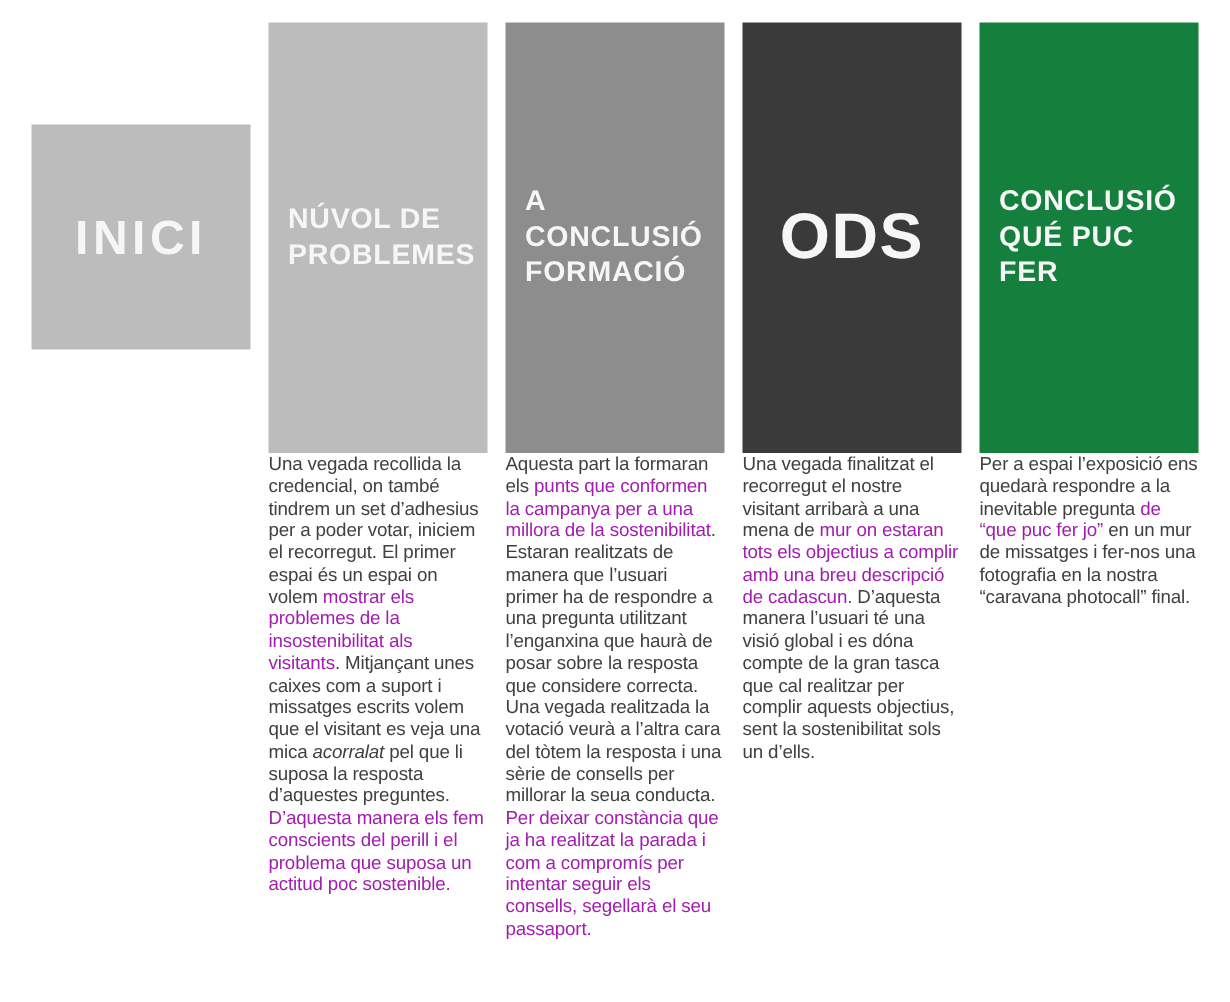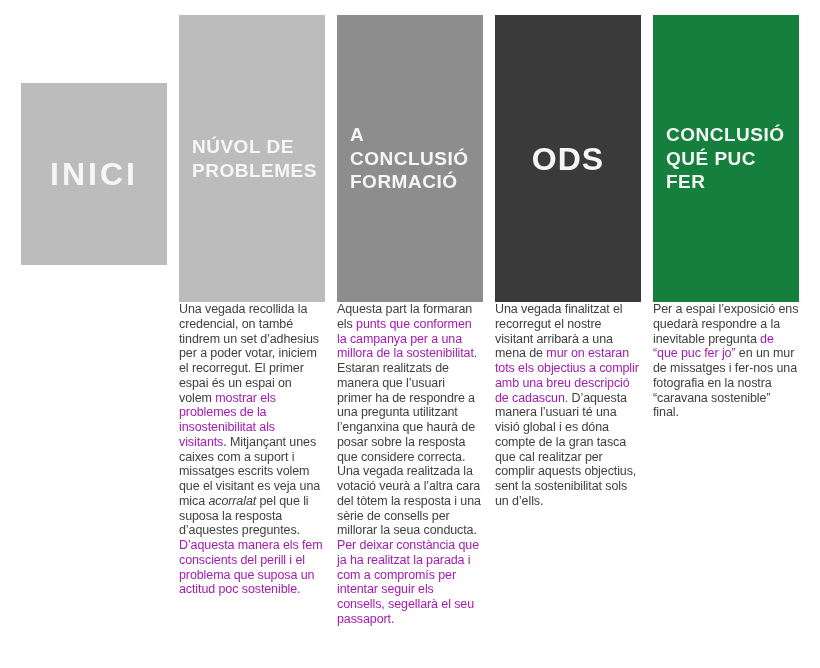--- a/index.html
+++ b/index.html
@@ -31,35 +31,35 @@
   }
   .block-label {
     color: #f6f6f6;
     font-weight: 700;
     font-size: 19px;
     line-height: 1.25;
     letter-spacing: 0.5px;
     white-space: pre-line;
   }
   .block-inici {
-    height: 182px;
+    height: 150px;
     margin-top: 68px;
     justify-content: center;
     padding: 0;
   }
   .inici-label {
     font-size: 32px;
     letter-spacing: 3px;
   }
   .block-ods {
     justify-content: center;
     padding: 0;
   }
   .ods-label {
-    font-size: 32px;
+    font-size: 43px;
     letter-spacing: 1px;
   }
   .body {
     margin-top: 0;
     font-size: 12.5px;
     line-height: 1.18;
     color: #404040;
     letter-spacing: -0.1px;
   }
   .body .b { font-weight: 400; color: #a21caf; }
@@ -98,17 +98,17 @@
         <div class="block-label ods-label">ODS</div>
       </div>
       <p class="body"><span>Una vegada finalitzat el recorregut el nostre visitant arribarà a una mena de </span><span class="b">mur on estaran tots els objectius a complir amb una breu descripció de cadascun.</span><span> D’aquesta manera l’usuari té una visió global i es dóna compte de la gran tasca que cal realitzar per complir aquests objectius, sent la sostenibilitat sols un d’ells.</span></p>
     </div>
 
     <div class="col">
       <div class="block" style="background: #15803d; justify-content: flex-end;">
         <div class="block-label">CONCLUSIÓ
 QUÉ PUC FER</div>
       </div>
-      <p class="body"><span>Per a espai l’exposició ens quedarà respondre a la inevitable pregunta </span><span class="b">de “que puc fer jo”</span><span> en un mur de missatges i fer-nos una fotografia en la nostra “caravana sostenible” final.</span></p>
+      <p class="body"><span>Per a espai l’exposició ens quedarà respondre a la inevitable pregunta </span><span class="b">de “que puc fer jo”</span><span> en un mur de missatges i fer-nos una fotografia en la nostra “caravana photocall” final.</span></p>
     </div>
 
   </div>
 </div>
 
 </body></html>

